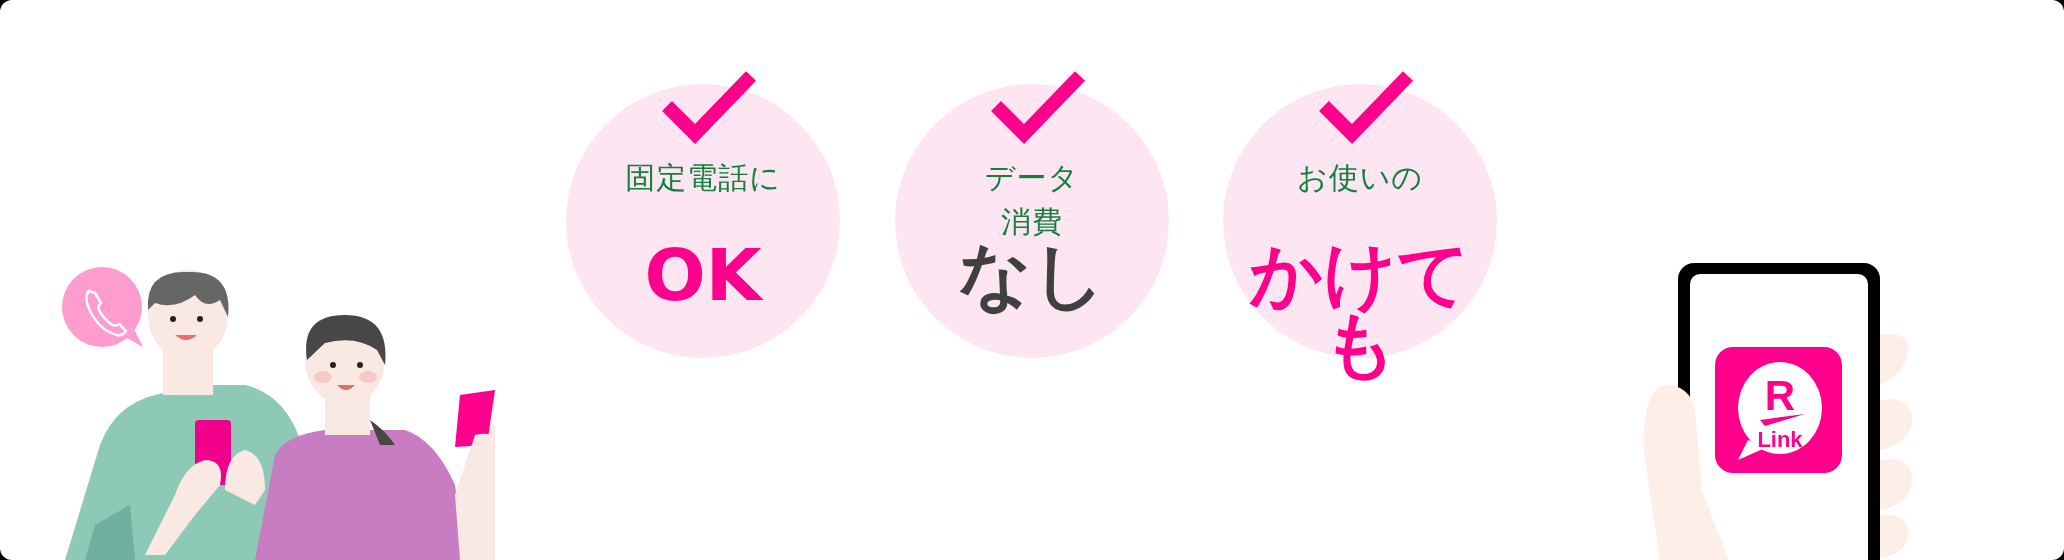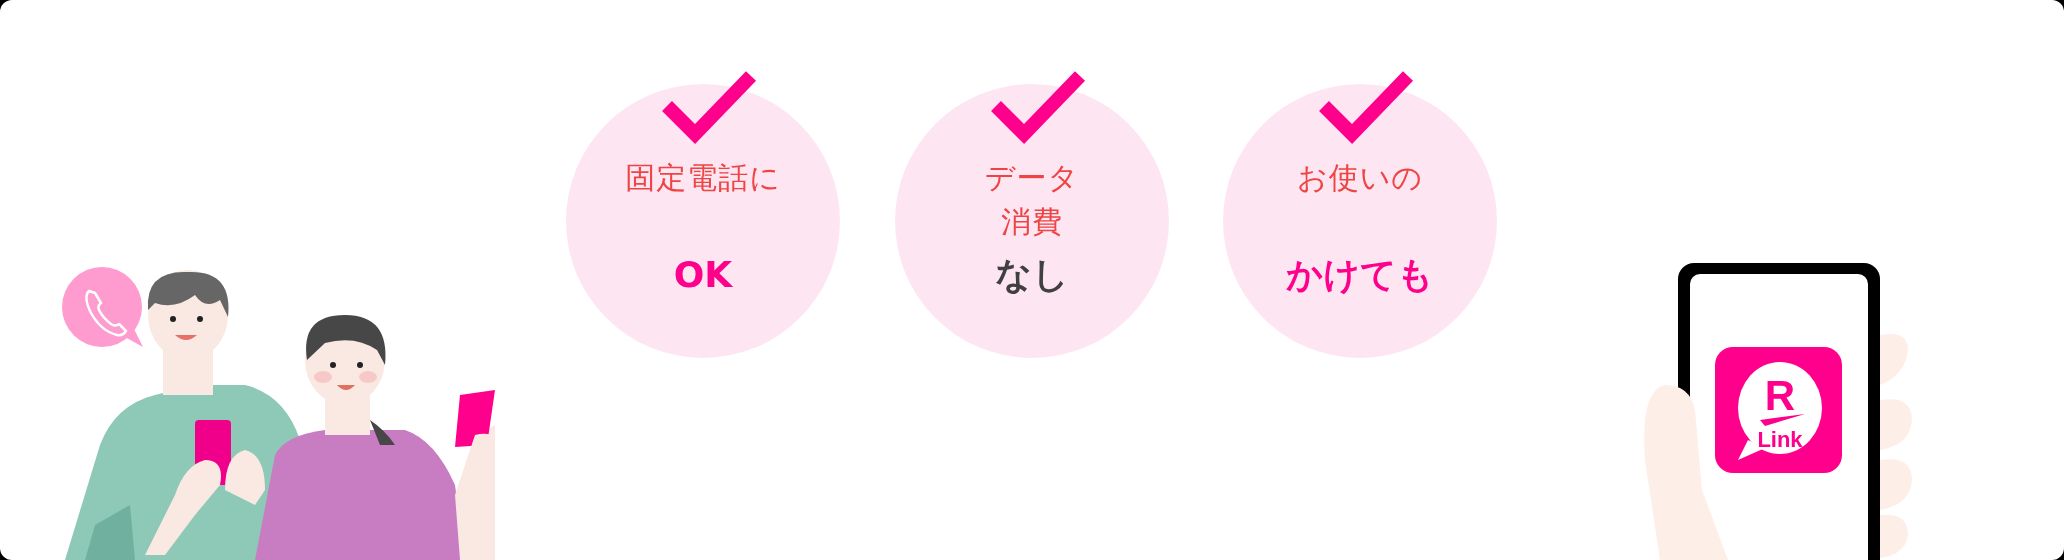--- a/index.html
+++ b/index.html
@@ -1,22 +1,22 @@
 <!DOCTYPE html>
 <html><head>
 <meta charset="utf-8">
 <style>
   html, body { margin:0; padding:0; background:#000; }
   body { width:2064px; height:560px; overflow:hidden; font-family:"DejaVu Sans", "Liberation Sans", sans-serif; }
   .panel { position:absolute; left:0; top:0; width:2064px; height:560px; background:#ffffff; border-radius:12px; overflow:hidden; }
   .feature { position:absolute; width:274px; height:274px; top:84px; }
   .feature .circle { position:absolute; left:0; top:0; width:274px; height:274px; border-radius:50%; }
   .feature .check { position:absolute; left:95px; top:-16px; width:96px; height:76px; }
-  .feature .lines { position:absolute; left:0; top:72px; width:274px; text-align:center; color:#ef4444; font-size:30px; line-height:44px; font-weight:500; letter-spacing:1px; }
-  .feature .highlight { position:absolute; left:0; top:156px; width:274px; text-align:center; font-size:36px; line-height:70px; font-weight:bold; }
+  .feature .lines { position:absolute; left:0; top:72px; width:274px; text-align:center; color:#15803d; font-size:30px; line-height:44px; font-weight:500; letter-spacing:1px; }
+  .feature .highlight { position:absolute; left:0; top:156px; width:274px; text-align:center; font-size:72px; line-height:70px; font-weight:bold; }
   .illus { position:absolute; }
 </style>
 </head>
 <body>
 
 <div class="panel">
 
   <svg class="illus" style="left:55px; top:255px;" width="440" height="305" viewBox="0 0 440 305">
 
     <g>

